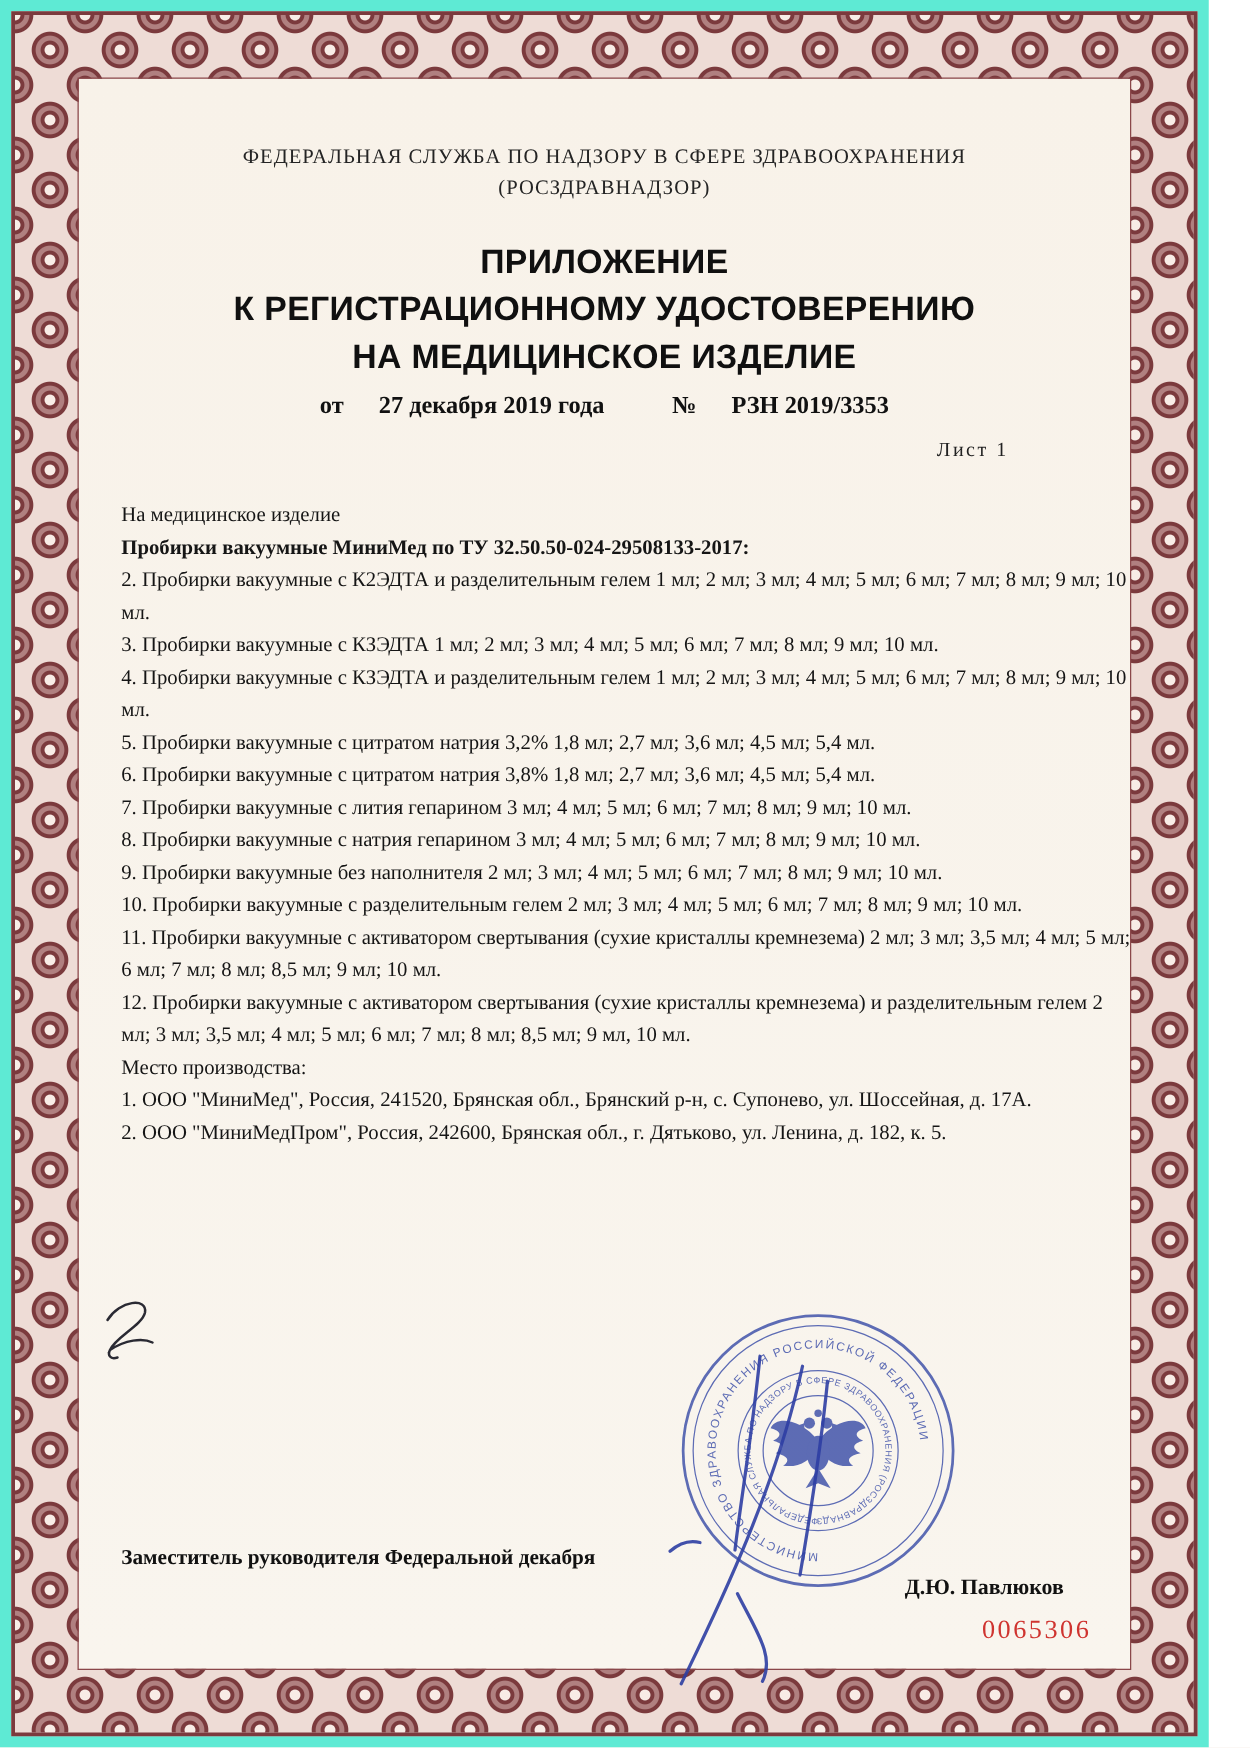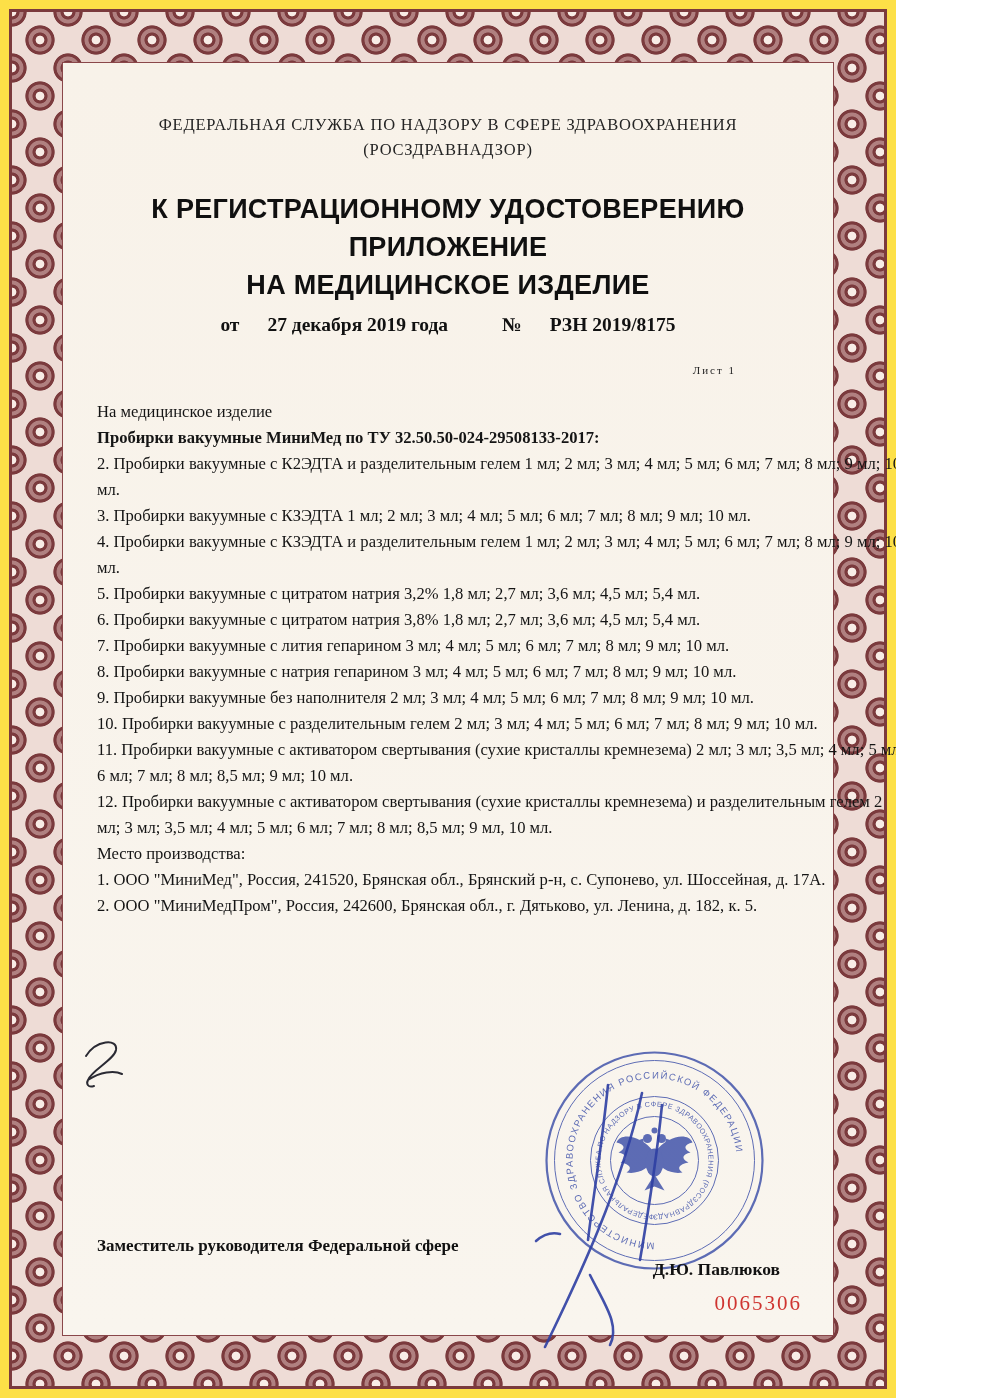--- a/index.html
+++ b/index.html
@@ -1,17 +1,17 @@
 <!DOCTYPE html>
 <html><head>
 <meta charset="utf-8">
 <style>
   html,body { margin:0; padding:0; background:#ffffff; }
   .doc {
-    position:relative; width:896px; height:1398px; background:#fde047;
+    position:relative; width:967px; height:1398px; background:#5eead4;
     overflow:hidden; font-family:"Liberation Serif", serif; color:#1a1a1a;
   }
   
   .border-frame {
     position:absolute; inset:9px;
     border:3px solid #7b3a3d;
     background-color:#eedcd6;
     background-image:
       radial-gradient(circle, #f8ece6 10%, #7b3a3d 12%, #7b3a3d 18%, #b08080 20%, #b08080 28%, #7b3a3d 30%, #7b3a3d 36%, rgba(0,0,0,0) 38%),
       radial-gradient(circle, #f8ece6 10%, #7b3a3d 12%, #7b3a3d 18%, #b08080 20%, #b08080 28%, #7b3a3d 30%, #7b3a3d 36%, rgba(0,0,0,0) 38%);
@@ -31,21 +31,21 @@
     position:absolute; top:190px; left:62px; right:62px; text-align:center;
     font-family:"Liberation Sans", sans-serif; font-weight:700;
     font-size:27px; line-height:38px; letter-spacing:0.3px; color:#101010;
   }
   .date-row {
     position:absolute; top:314px; left:0; width:100%;
     display:flex; justify-content:center; align-items:baseline; gap:28px;
     font-weight:700; font-size:19.5px; color:#111;
   }
   .date-row .num-label { margin-left:26px; }
-  .sheet { position:absolute; top:364px; right:160px; font-size:11px; letter-spacing:2px; color:#222; }
+  .sheet { position:absolute; top:352px; right:160px; font-size:16px; letter-spacing:2px; color:#222; }
   .body-text {
     position:absolute; top:399px; left:97px; width:812px;
     font-size:16.6px; line-height:26px; color:#151515;
   }
   .body-text p { margin:0; }
   .bold { font-weight:700;font-family:Liberation Serif, serif; }
   .footer-position {
     position:absolute; left:97px; top:1231px;
     font-weight:700; font-size:17px; line-height:30px; color:#111;
   }
@@ -68,30 +68,30 @@
 <div class="doc">
   <div class="border-frame"></div>
   <div class="page"></div>
 
   <div class="org">
     <div>ФЕДЕРАЛЬНАЯ СЛУЖБА ПО НАДЗОРУ В СФЕРЕ ЗДРАВООХРАНЕНИЯ</div>
     <div>(РОСЗДРАВНАДЗОР)</div>
   </div>
 
   <div class="title">
+    <div>ПРИЛОЖЕНИЕ</div>
     <div>К РЕГИСТРАЦИОННОМУ УДОСТОВЕРЕНИЮ</div>
-    <div>ПРИЛОЖЕНИЕ</div>
     <div>НА МЕДИЦИНСКОЕ ИЗДЕЛИЕ</div>
   </div>
 
   <div class="date-row">
     <span>от</span>
     <span>27 декабря 2019 года</span>
     <span class="num-label">№</span>
-    <span>РЗН 2019/8175</span>
+    <span>РЗН 2019/3353</span>
   </div>
 
   <div class="sheet">Лист 1</div>
 
   <div class="body-text">
     <p>На медицинское изделие</p>
     <p class="bold">Пробирки вакуумные МиниМед по ТУ 32.50.50-024-29508133-2017:</p>
     <p>2. Пробирки вакуумные с К2ЭДТА и разделительным гелем 1 мл; 2 мл; 3 мл; 4 мл; 5 мл; 6 мл; 7 мл; 8 мл; 9 мл; 10 мл.</p>
     <p>3. Пробирки вакуумные с КЗЭДТА 1 мл; 2 мл; 3 мл; 4 мл; 5 мл; 6 мл; 7 мл; 8 мл; 9 мл; 10 мл.</p>
     <p>4. Пробирки вакуумные с КЗЭДТА и разделительным гелем 1 мл; 2 мл; 3 мл; 4 мл; 5 мл; 6 мл; 7 мл; 8 мл; 9 мл; 10 мл.</p>
@@ -145,19 +145,19 @@
       <path d="M120,230 C135,260 150,280 140,300"></path>
       <path d="M66,196 c8,-7 16,-9 24,-7"></path>
     </g>
   </svg>
 
   <svg class="squiggle" viewBox="0 0 64 58">
     <path d="M8,20 C18,4 40,2 38,14 C36,24 14,34 10,44 C22,36 36,34 44,38 M10,44 C8,48 10,52 16,50" fill="none" stroke="#2a2a33" stroke-width="2" stroke-linecap="round"></path>
   </svg>
 
   <div class="footer-position">
-    <div>Заместитель руководителя Федеральной сфере</div>
+    <div>Заместитель руководителя Федеральной декабря</div>
   </div>
 
   <div class="footer-signer">Д.Ю. Павлюков</div>
 
   <div class="serial">0065306</div>
 </div>
 
 </body></html>

